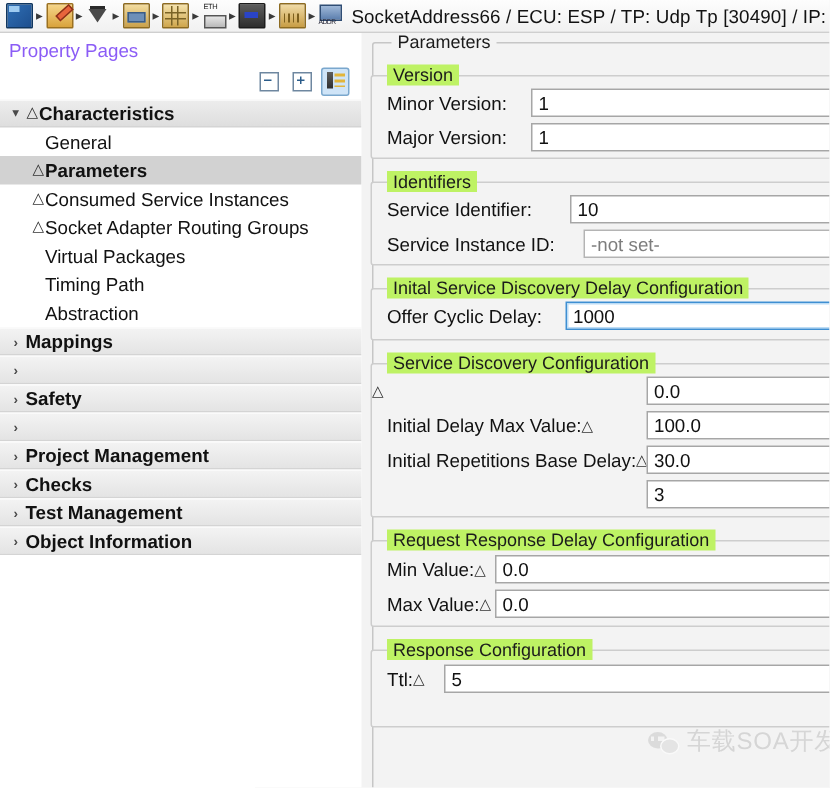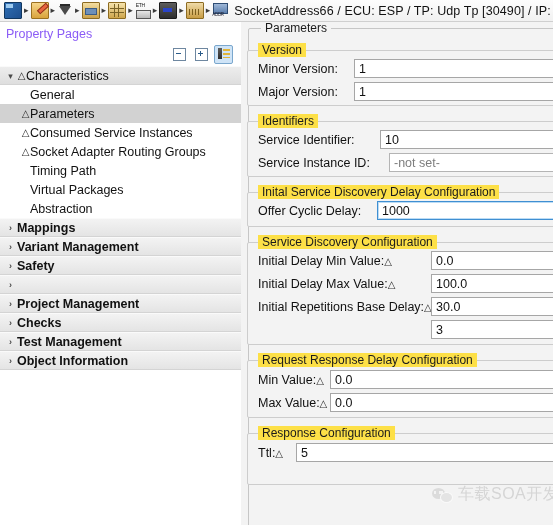--- a/index.html
+++ b/index.html
@@ -93,33 +93,33 @@
   .trow{height:19px;display:flex;align-items:center;padding-left:4px;box-sizing:border-box;
         font-size:12.5px;color:#111;white-space:nowrap;}
   .trow.group{background:linear-gradient(#f3f3f3,#e4e4e4);border-bottom:1px solid #d4d4d4;
         border-top:1px solid #fafafa;font-weight:bold;}
   .trow.groupopen{background:linear-gradient(#ededed,#dedede);}
   .trow.sel{background:#d2d2d2;}
   .twist{width:13px;display:inline-block;text-align:center;font-size:9px;color:#4a4a4a;}
   .delta{display:inline-block;width:9px;text-align:center;font-size:10px;color:#333;}
   .indent{display:inline-block;}
   .tlabel{}
-  .b{font-weight:normal;}
+  .b{font-weight:bold;}
 
   
   .rightpane{position:absolute;left:241px;top:22px;right:0;bottom:0;
              background:#f3f3f3;overflow:hidden;}
   .outerbox{position:absolute;left:7px;top:6px;right:-60px;bottom:-30px;
             border:1px solid #c6c6c6;border-radius:2px;background:#f3f3f3;}
   .outerlegend{position:absolute;left:12px;top:-8px;background:#f3f3f3;padding:0 4px;
             font-size:12px;color:#1b1b1b;}
 
   .grp{position:absolute;left:6px;right:-54px;border:1px solid #cdcdcd;border-radius:2px;
        background:#f3f3f3;}
-  .grplegend{position:absolute;left:10px;top:-8px;background:#fde047;padding:0 4px;
+  .grplegend{position:absolute;left:10px;top:-8px;background:#bef264;padding:0 4px;
        font-size:12px;color:#1b1b1b;white-space:nowrap;}
   .frow{position:absolute;left:0;height:20px;display:flex;align-items:center;text-align:right;}
   .flabel{font-size:12.5px;color:#111;white-space:nowrap;padding-left:10px;}
   .fdelta{font-size:10px;color:#333;margin-left:0px;}
   .fin{position:absolute;height:19px;box-sizing:border-box;border:1px solid #a6a6a6;
        background:#fff;font-size:12.5px;color:#111;padding:1px 0 0 4px;line-height:16px;
        font-family:"Liberation Sans","DejaVu Sans",sans-serif;}
   .fin.focus{border:1px solid #3f8fd2;box-shadow:inset 0 0 0 1px #bcdcf5;}
   .fin.dim{color:#7d7d7d;border-color:#b4b4b4;}
 
@@ -214,39 +214,38 @@
           <span class="tlabel">Consumed Service Instances</span>
         </div>
         <div class="trow">
           <span class="indent" style="width: 17px;"></span>
           <span class="delta">△</span>
           <span class="tlabel">Socket Adapter Routing Groups</span>
         </div>
         <div class="trow">
           <span class="indent" style="width: 17px;"></span>
           <span class="delta">&nbsp;</span>
+          <span class="tlabel">Virtual Packages</span>
+        </div>
+        <div class="trow">
+          <span class="indent" style="width: 17px;"></span>
+          <span class="delta">&nbsp;</span>
           <span class="tlabel">Timing Path</span>
-        </div>
-        <div class="trow">
-          <span class="indent" style="width: 17px;"></span>
-          <span class="delta">&nbsp;</span>
-          <span class="tlabel">Virtual Packages</span>
         </div>
         <div class="trow">
           <span class="indent" style="width: 17px;"></span>
           <span class="delta">&nbsp;</span>
           <span class="tlabel">Abstraction</span>
         </div>
         <div class="trow group">
           <span class="twist">›</span>
           <span class="tlabel">Mappings</span>
         </div>
         <div class="trow group">
           <span class="twist">›</span>
-          <span class="tlabel">Variant Management</span>
         </div>
         <div class="trow group">
           <span class="twist">›</span>
           <span class="tlabel">Safety</span>
         </div>
         <div class="trow group">
           <span class="twist">›</span>
         </div>
         <div class="trow group">
           <span class="twist">›</span>
@@ -301,21 +300,20 @@
       <div class="frow" style="top:8px;">
           <span class="flabel">Offer Cyclic Delay:</span>
         </div>
       <input class="fin focus" style="left: 129px; top: 8px; width: 318px;" value="1000">
     </div>
 
     <div class="grp" style="top:220px;height:101px;">
       <span class="grplegend">Service Discovery Configuration</span>
 
       <div class="frow" style="top:8px;">
-          <span class="flabel">Initial Delay Min Value:</span>
           <span class="fdelta">△</span>
         </div>
       <input class="fin" style="left: 183px; top: 8px; width: 264px;" value="0.0">
 
       <div class="frow" style="top:31px;">
           <span class="flabel">Initial Delay Max Value:</span>
           <span class="fdelta">△</span>
         </div>
       <input class="fin" style="left: 183px; top: 31px; width: 264px;" value="100.0">
 

